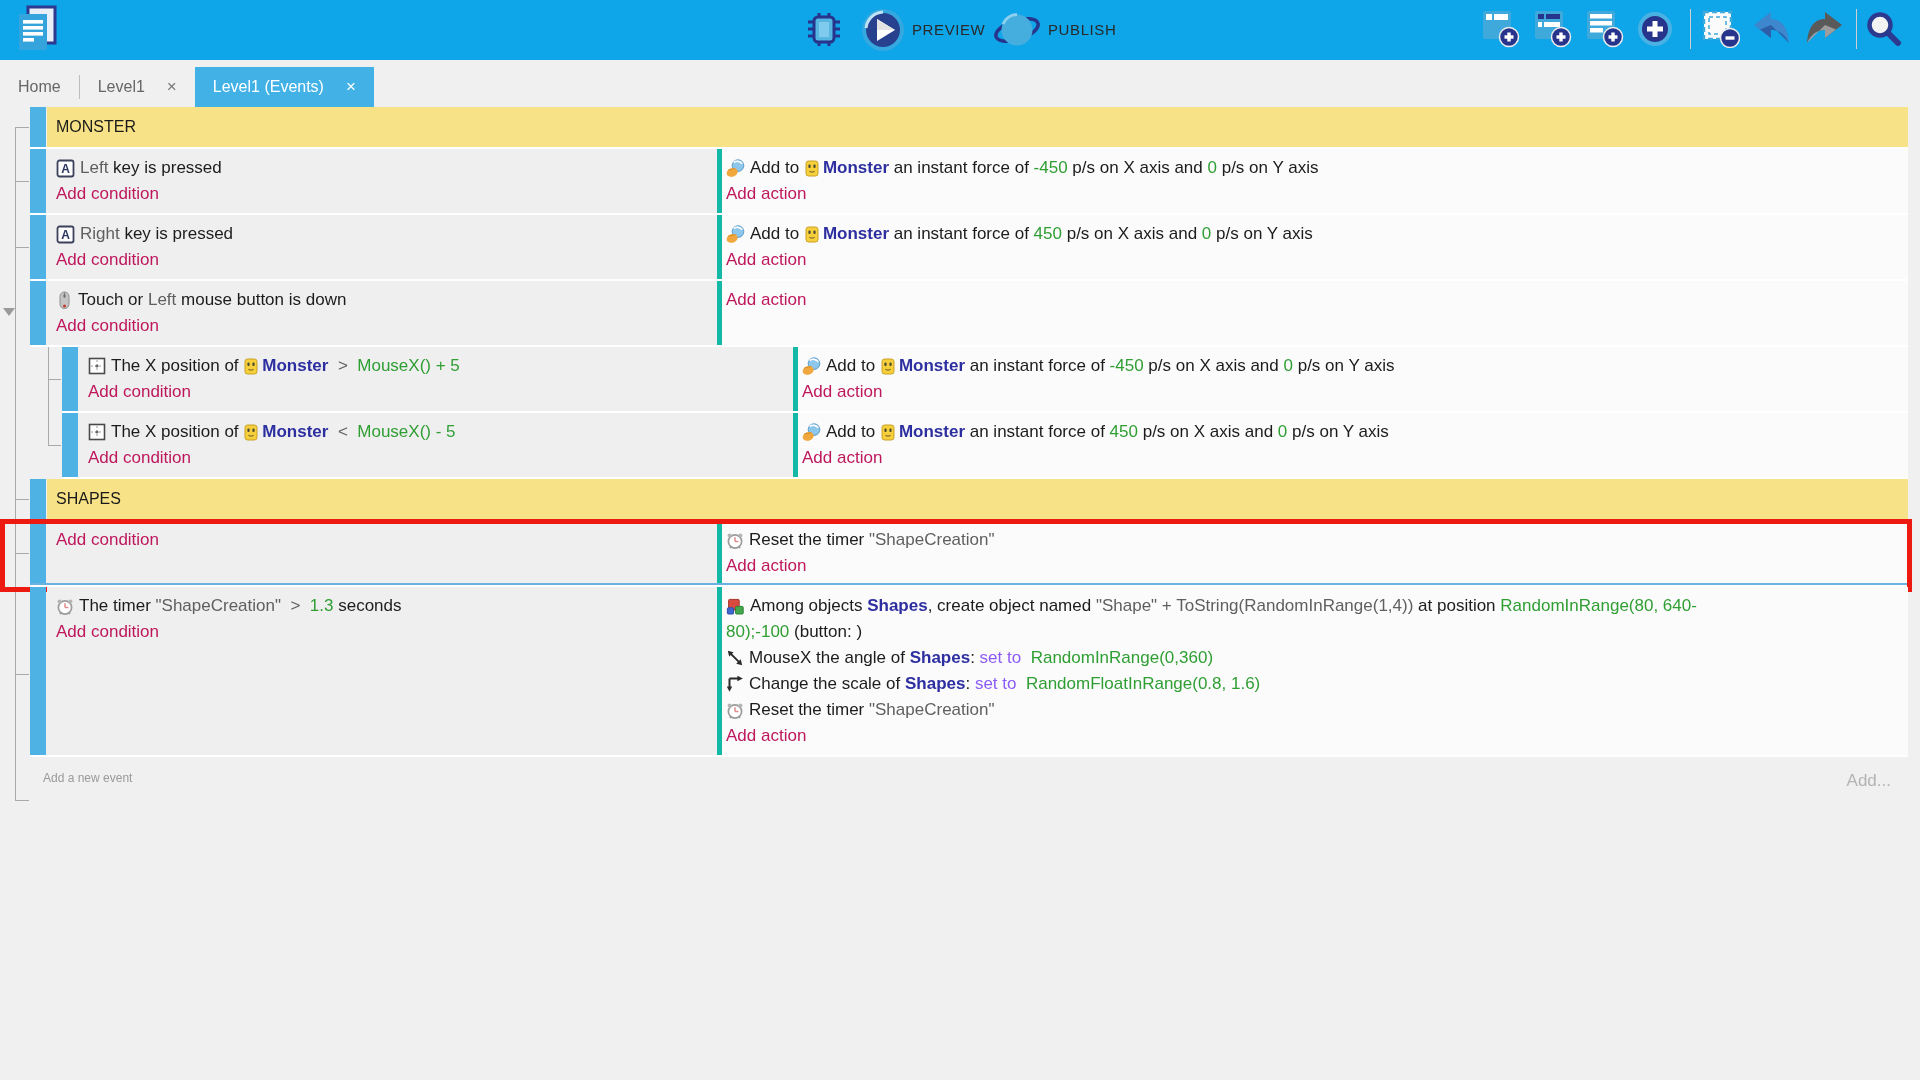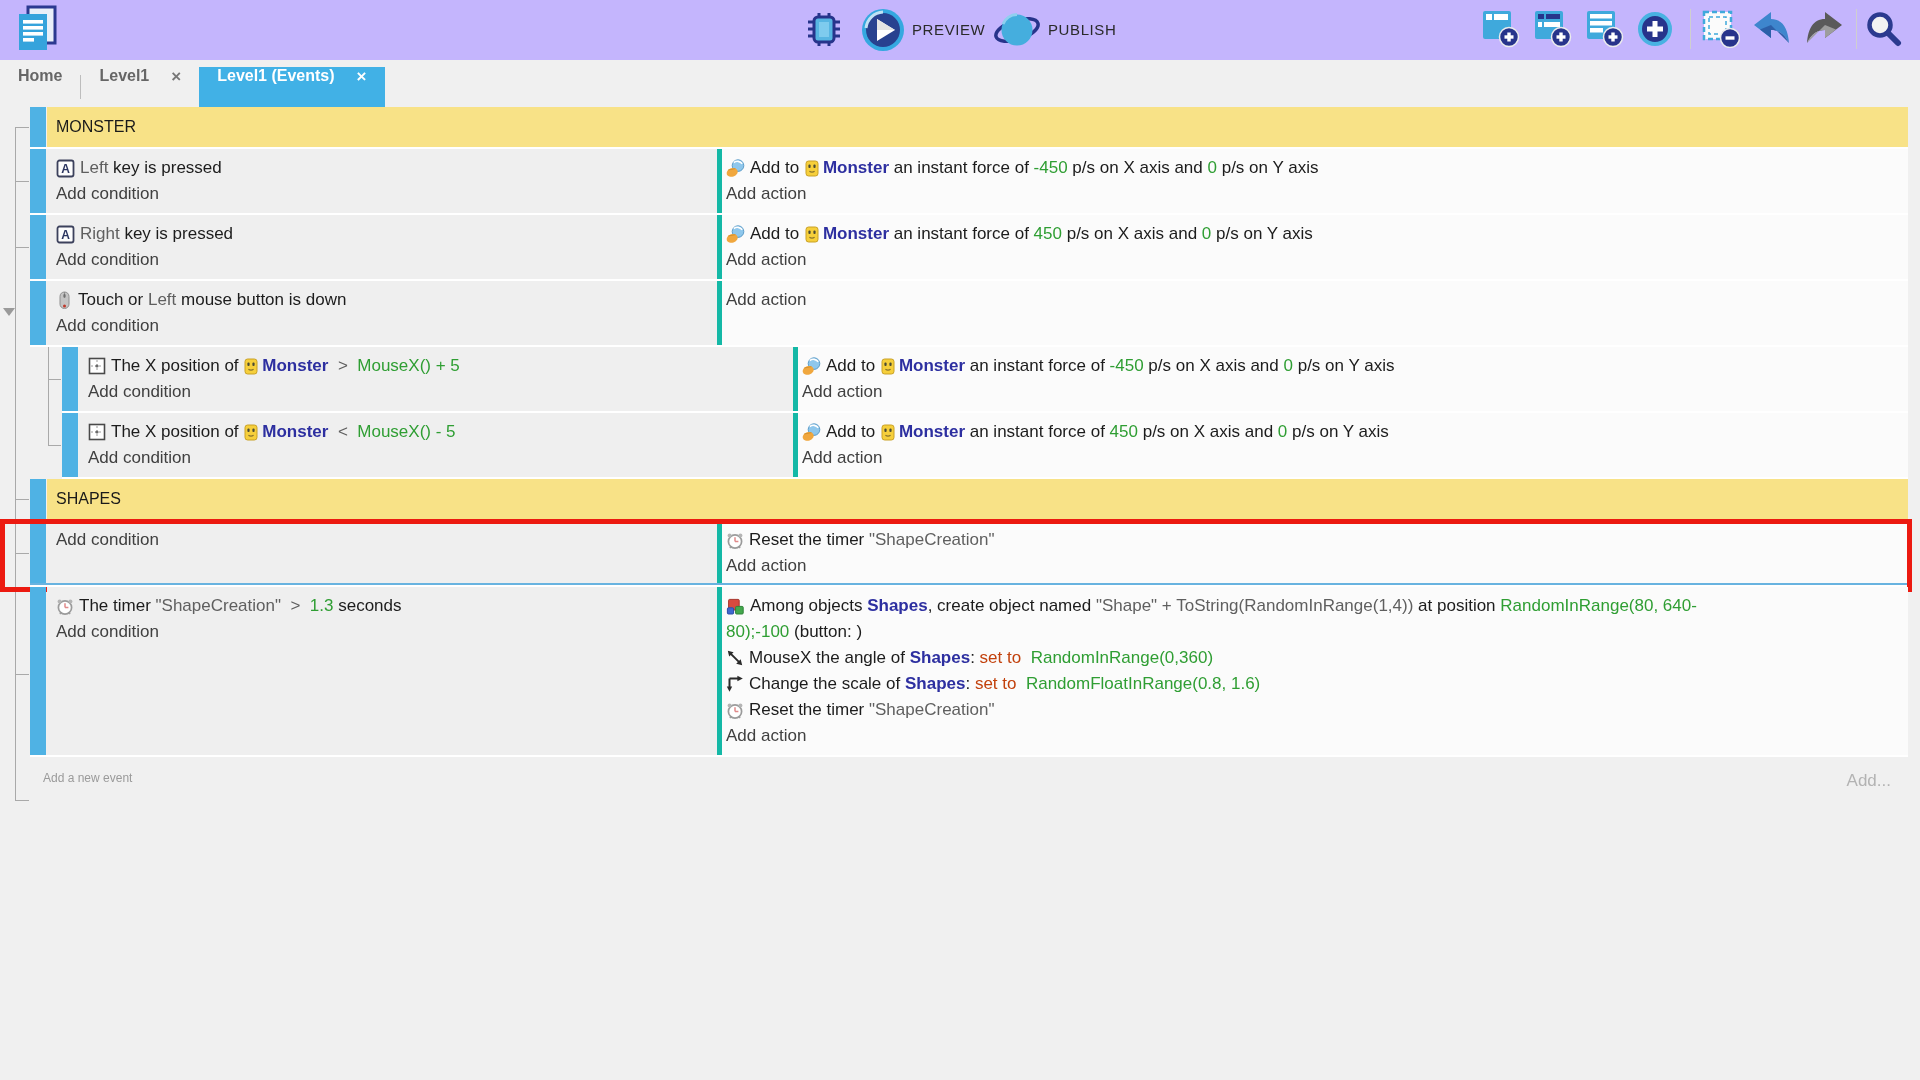--- a/index.html
+++ b/index.html
@@ -1,29 +1,29 @@
 <!DOCTYPE html>
 <html><head>
 <meta charset="utf-8">
 <style>
   * { box-sizing: border-box; margin: 0; padding: 0; }
   html, body { width: 1920px; height: 1080px; overflow: hidden;
     background: #f0f0f0; font-family: "Liberation Sans", sans-serif; }
 
   
-  .toolbar { position: absolute; left: 0; top: 0; width: 1920px; height: 60px; background: #c4b5fd; }
+  .toolbar { position: absolute; left: 0; top: 0; width: 1920px; height: 60px; background: #0ea5e9; }
   .tb-btn { position: absolute; background: none; border: none; cursor: pointer; padding: 0; }
   .tb-label { position: absolute; top: 21px; font-size: 15px; color: #2a2a2a; letter-spacing: 0.6px; }
   .tb-sep { position: absolute; top: 9px; width: 1px; height: 40px; background: #cfcfcf; }
 
   
   .tabbar { position: absolute; left: 0; top: 60px; width: 1920px; height: 47px;
     display: flex; align-items: flex-end; }
-  .tab { height: 40px; display: flex; padding: 0 18px;
-    font-size: 16px; color: #666; cursor: pointer; font-weight: bold; }
+  .tab { height: 40px; display: flex; align-items: center; padding: 0 18px;
+    font-size: 16px; color: #666; cursor: pointer; }
   .tab .close { margin-left: 22px; font-size: 17px; color: #777; }
   .tab.active { background: #41b1e6; color: #fff; }
   .tab.active .close { color: #fff; }
   .tab-sep { width: 1px; height: 24px; background: #bdbdbd; margin-bottom: 8px; }
 
   
   .sheet { position: absolute; left: 0; top: 107px; width: 1908px; }
   .tree-line { position: absolute; background: #a9a9a9; z-index: 0; }
   .tree-tri { position: absolute; width: 0; height: 0; z-index: 0;
     border-left: 6px solid transparent; border-right: 6px solid transparent; border-top: 8px solid #9a9a9a; }
@@ -38,22 +38,22 @@
   .row.sub .cond { width: 714px; }
   .act { flex: 1; background: #fbfbfb; border-left: 5px solid #14b8a6; padding: 6px 8px 6px 4px; }
 
   .line { display: flex; align-items: center; height: 26px; white-space: pre; font-size: 17px; cursor: pointer; }
   .line .micon { flex: none; margin-right: 5px; display: inline-flex; align-items: center; }
   .line .inicon { flex: none; margin: 0 4px 0 1px; display: inline-flex; align-items: center; }
   .seg-p { color: #1c1c1c; }
   .seg-g { color: #5f5f5f; }
   .seg-o { color: #2d2fa0; font-weight: bold; }
   .seg-n { color: #2f9e33; }
-  .seg-b { color: #c2410c; }
-  .seg-ph { color: #404040; }
+  .seg-b { color: #8b5cf6; }
+  .seg-ph { color: #be185d; }
 
   .sel-frame { position: absolute; left: 0; right: 0; top: 0; bottom: 0; pointer-events: none; z-index: 4;
     border-top: 2px solid #68b3e0; border-bottom: 2px solid #68b3e0; }
   .red-frame { position: absolute; left: -30px; right: -4px; top: -2px; bottom: -7px;
     border: 5px solid #ec1a10; pointer-events: none; z-index: 6; }
 
   .footer { width: 1908px; display: flex; justify-content: space-between; margin-top: 14px; }
   .footer .add-new { margin-left: 43px; font-size: 12px; color: #9a9a9a; cursor: pointer; }
   .footer .add-more { margin-right: 17px; font-size: 17px; color: #b3b3b3; cursor: pointer; }
 </style>

